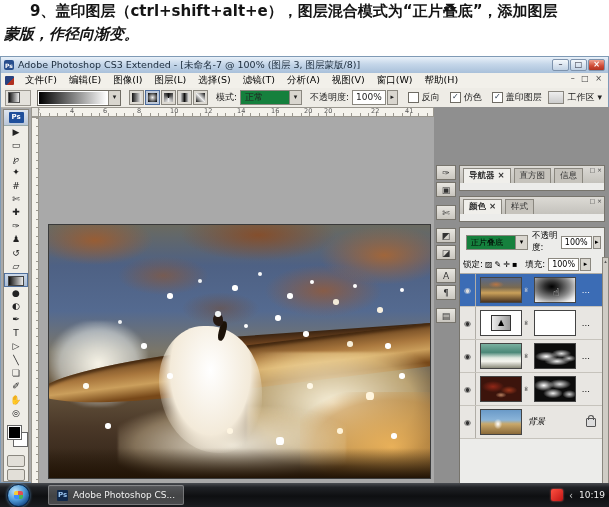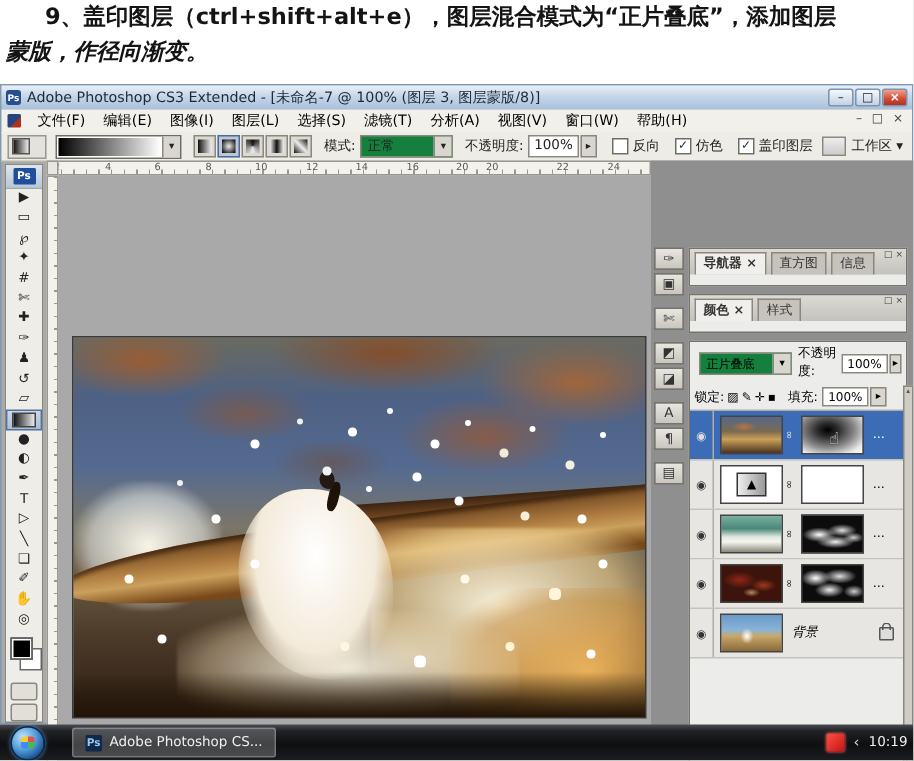--- a/index.html
+++ b/index.html
@@ -274,21 +274,21 @@
       <span style="left:38px">4</span>
       <span style="left:71px">6</span>
       <span style="left:105px">8</span>
       <span style="left:138px">10</span>
       <span style="left:172px">12</span>
       <span style="left:205px">14</span>
       <span style="left:239px">16</span>
       <span style="left:272px">20</span>
       <span style="left:292px">20</span>
       <span style="left:339px">22</span>
-      <span style="left:373px">24</span>
+      <span style="left:373px">41</span>
     </div>
     <div class="rulerv"></div>
 
     <div class="canvasarea">
       <div class="doc">
         <div class="rust"></div>
         <div class="gunwale"></div>
         <div class="splashL"></div>
         <div class="boat"></div>
         <div class="splashR"></div>

